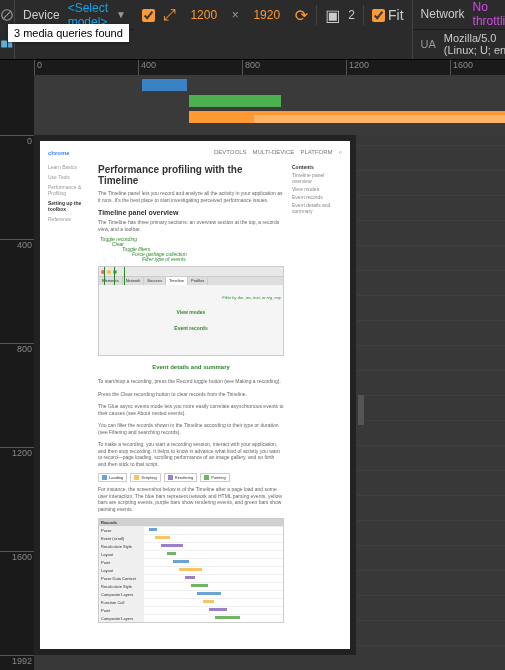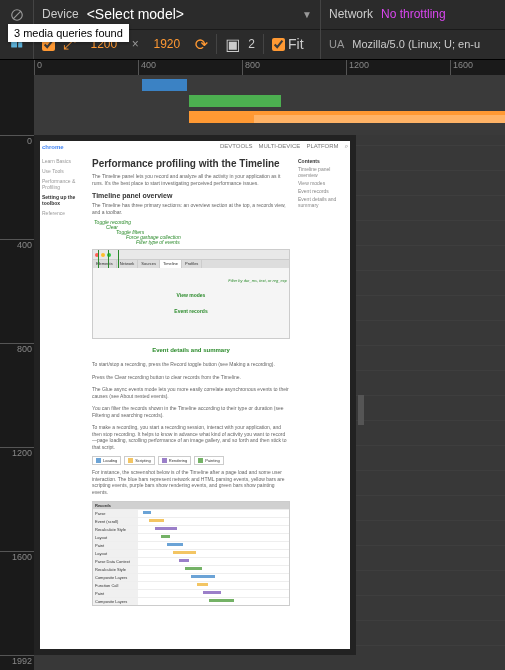--- a/index.html
+++ b/index.html
@@ -2,25 +2,25 @@
 <html><head>
 <meta charset="utf-8">
 <style>
 * { margin: 0; padding: 0; box-sizing: border-box; font-family: Arial, sans-serif; }
 body { background: #3a3a3a; width: 505px; height: 670px; overflow: hidden; position: relative; }
 
 .toolbar { background: #2b2b2b; height: 60px; display: flex; border-bottom: 1px solid #000; }
 .tb-left { width: 34px; display: flex; flex-direction: column; border-right: 1px solid #444; }
 .tb-icon { height: 30px; display: flex; align-items: center; justify-content: center; color: #999; cursor: pointer; }
 .tb-icon.active { color: #5db0d7; }
-.tb-main { flex: 1; display: flex; flex-direction: column; }
+.tb-main { flex: 1; display: flex; flex-direction: row; }
 .tb-row { height: 30px; display: flex; align-items: center; padding: 0 8px; gap: 8px; border-bottom: 1px solid #1a1a1a; }
 .tb-row:last-child { border-bottom: none; }
 .tb-label { color: #ccc; font-size: 12px; }
-.tb-select { color: #ffffff; font-size: 14px; cursor: pointer; }
+.tb-select { color: #0ea5e9; font-size: 12px; cursor: pointer; }
 .tb-net { color: #d946ef; font-size: 12px; cursor: pointer; }
 .tb-sep { width: 1px; height: 20px; background: #444; }
 .tb-input { background: transparent; border: none; color: #ff9933; font-size: 12px; width: 40px; text-align: center; }
 .tb-x { color: #999; font-size: 12px; }
 .tb-chk { display: flex; align-items: center; gap: 3px; }
 .tb-chk input { accent-color: #ff9933; }
 .tb-chk span { color: #ccc; font-size: 14px; }
 .tb-network { width: 185px; border-left: 1px solid #444; display: flex; flex-direction: column; }
 .tb-dd { color: #999; font-size: 10px; margin-left: auto; }
 .tb-swap { color: #ff9933; cursor: pointer; }
@@ -37,21 +37,21 @@
 .mq-blue { background: #3b82c4; top: 4px; left: 108px; width: 45px; }
 .mq-green { background: #4caf50; top: 20px; left: 155px; width: 92px; }
 .mq-orange1 { background: #ff9933; top: 36px; left: 155px; right: 0; height: 12px; }
 .mq-orange2 { background: #ffb366; top: 40px; left: 220px; right: 0; height: 8px; }
 
 .tooltip { position: absolute; top: 24px; left: 8px; background: #fff; padding: 3px 6px; font-size: 11px; z-index: 10; box-shadow: 0 1px 3px rgba(0,0,0,0.3); }
 
 .canvas { position: absolute; top: 75px; left: 34px; right: 0; bottom: 0; background: repeating-linear-gradient(0deg, #383838 0, #383838 24px, #3e3e3e 24px, #3e3e3e 25px), repeating-linear-gradient(90deg, #383838 0, #383838 24px, #3e3e3e 24px, #3e3e3e 25px); }
 
 .device-frame { position: absolute; top: 0; left: 0; width: 322px; height: 520px; background: #222; padding: 6px; }
-.device-screen { background: #fff; width: 100%; height: 100%; padding: 2px; font-size: 6px; color: #333; overflow: hidden; position: relative; }
+.device-screen { background: #fff; width: 100%; height: 100%; padding: 8px; font-size: 6px; color: #333; overflow: hidden; position: relative; }
 .device-handle { position: absolute; right: -8px; top: 50%; width: 6px; height: 30px; background: #555; cursor: ew-resize; }
 
 .page-header { display: flex; justify-content: space-between; align-items: center; margin-bottom: 8px; font-size: 6px; }
 .page-logo { color: #4285f4; font-weight: bold; }
 .page-nav { display: flex; gap: 6px; color: #777; }
 .page-body { display: flex; gap: 8px; }
 .page-sidebar { width: 42px; font-size: 5px; color: #999; }
 .page-sidebar div { margin-bottom: 4px; }
 .page-main { flex: 1; }
 .page-title { font-size: 10px; font-weight: bold; margin-bottom: 4px; }

